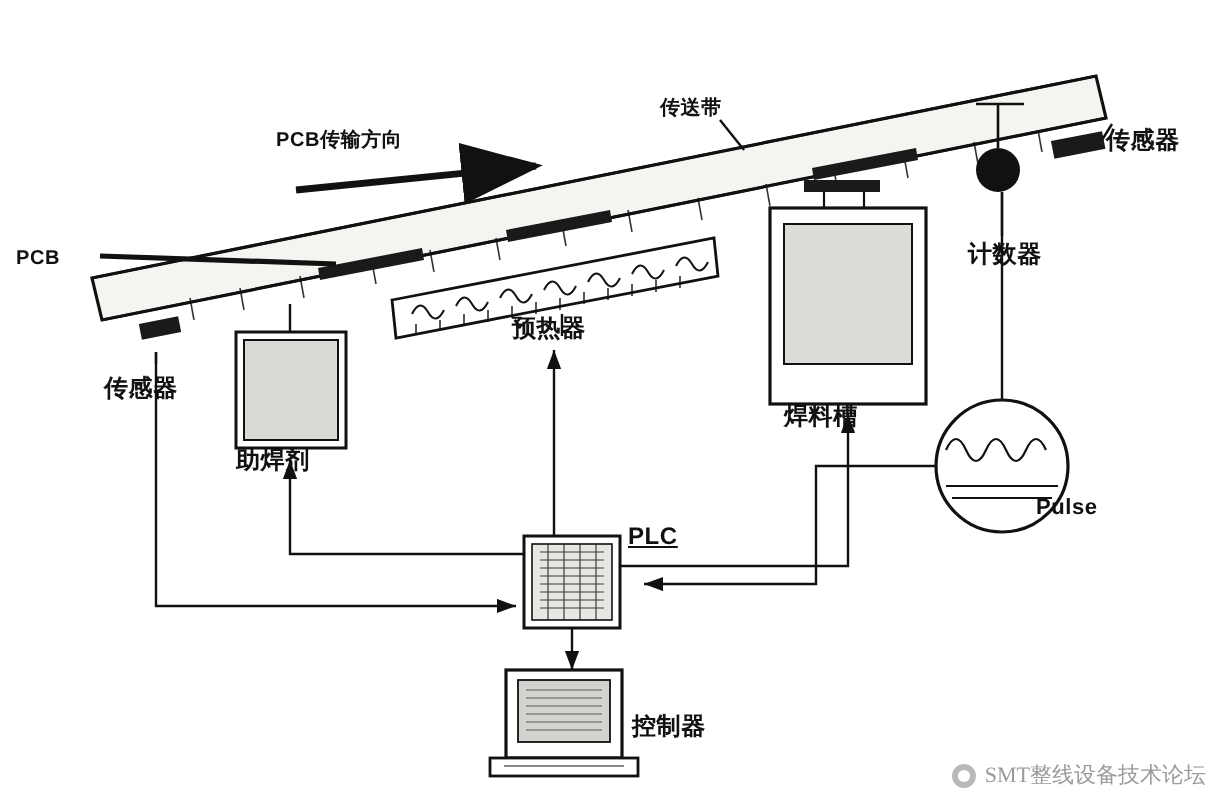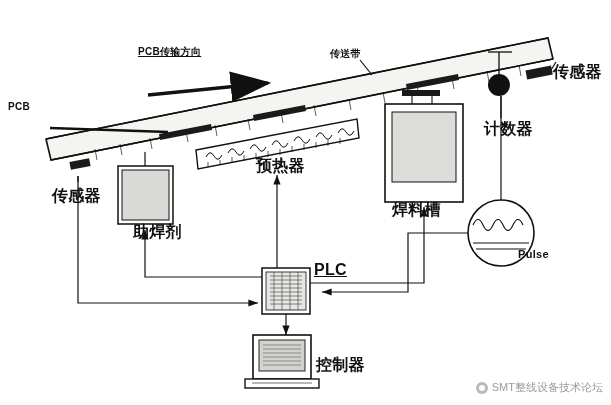--- a/index.html
+++ b/index.html
@@ -13,28 +13,28 @@
   #stage{position:absolute;inset:0;width:611px;height:405px;}
   .lbl{
     position:absolute;
     font-family:"Liberation Sans", sans-serif;
     color:#111;
     white-space:nowrap;
     font-weight:bold;
     letter-spacing:0.3px;
   }
   .lbl.sm{font-size:11px;}
-  .lbl.md{font-size:16px;}
+  .lbl.md{font-size:12px;}
   .lbl.lg{font-size:10px;}
   .wm{
     position:absolute;
     right:8px;bottom:10px;
     font-size:11px;
     color:#9a9a9a;
-    font-family:Liberation Sans, sans-serif;
+    font-family:Liberation Serif, serif;
     display:flex;align-items:center;gap:4px;
   }
   .wm-dot{
     width:12px;height:12px;border-radius:50%;
     background:#b9b9b9;display:inline-block;position:relative;
   }
   .wm-dot:after{
     content:"";position:absolute;left:3px;top:3px;width:6px;height:6px;
     border-radius:50%;background:#fff;
   }
@@ -213,28 +213,28 @@
       <line x1="551" y1="70" x2="556" y2="62" stroke-width="1.2"></line>
 
       <line x1="78" y1="176" x2="78" y2="182" stroke-width="1.2"></line>
 
       <line x1="501" y1="96" x2="501" y2="118" stroke-width="1.2"></line>
 
       <line x1="281" y1="157" x2="281" y2="168" stroke-width="1.2"></line>
     </g>
   </svg>
 
-  <div class="lbl lg" style="left:8px;top:101px;">PCB</div>
-  <div class="lbl lg" style="left:138px;top:45px;text-decoration:underline;">PCB传输方向</div>
+  <div class="lbl lg" style="left:8px;top:124px;">PCB</div>
+  <div class="lbl lg" style="left:138px;top:63px;">PCB传输方向</div>
   <div class="lbl lg" style="left:330px;top:47px;">传送带</div>
   <div class="lbl md" style="left:553px;top:62px;">传感器</div>
   <div class="lbl md" style="left:52px;top:186px;">传感器</div>
   <div class="lbl md" style="left:484px;top:119px;">计数器</div>
   <div class="lbl md" style="left:256px;top:156px;">预热器</div>
-  <div class="lbl md" style="left:118px;top:222px;margin-left:15px;">助焊剂</div>
+  <div class="lbl md" style="left:118px;top:222px;">助焊剂</div>
   <div class="lbl md" style="left:392px;top:200px;font-family:Liberation Mono, monospace;">焊料槽</div>
   <div class="lbl md" style="left:314px;top:261px;text-decoration:underline;">PLC</div>
   <div class="lbl md" style="left:316px;top:355px;">控制器</div>
   <div class="lbl sm" style="left:484px;top:248px;color:#111;padding-left:34px;">Pulse</div>
 
   <div class="wm">
     <span class="wm-dot"></span>
     <span>SMT整线设备技术论坛</span>
   </div>
 </div>

